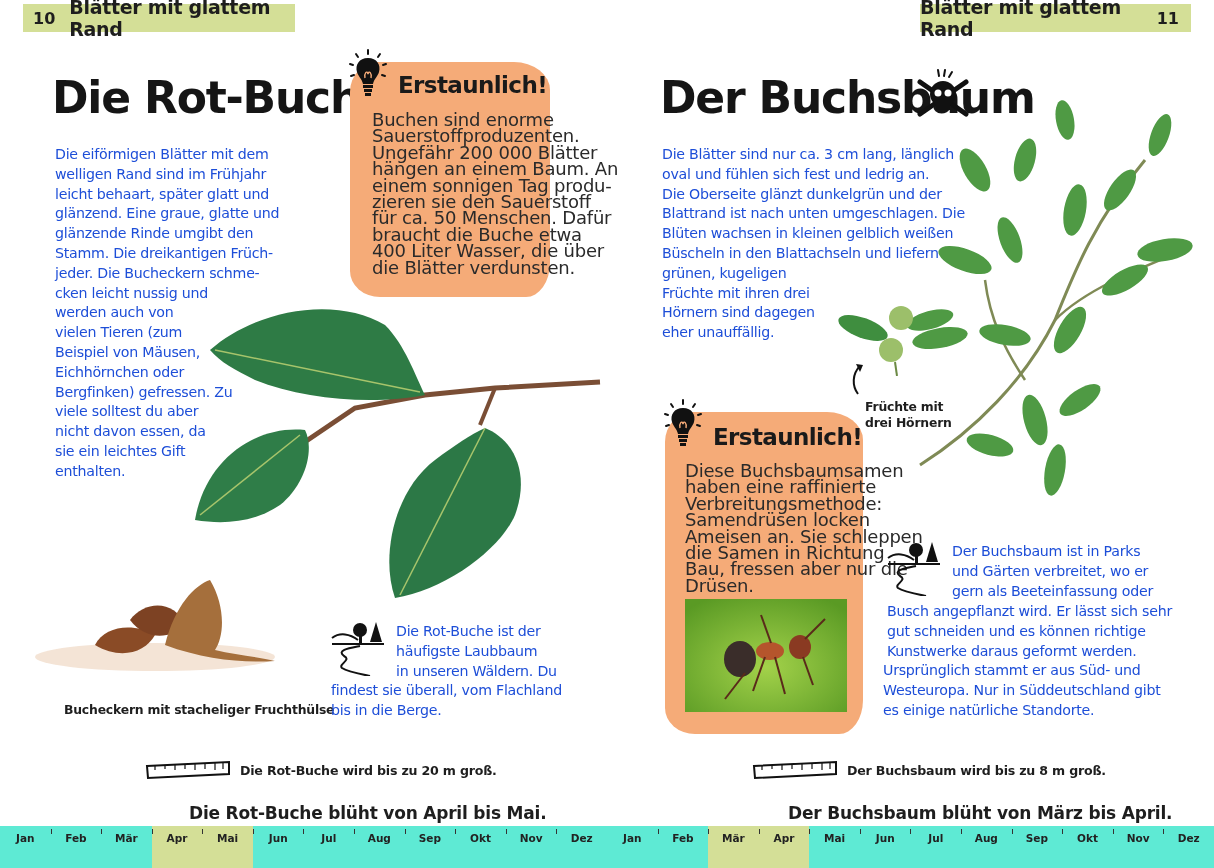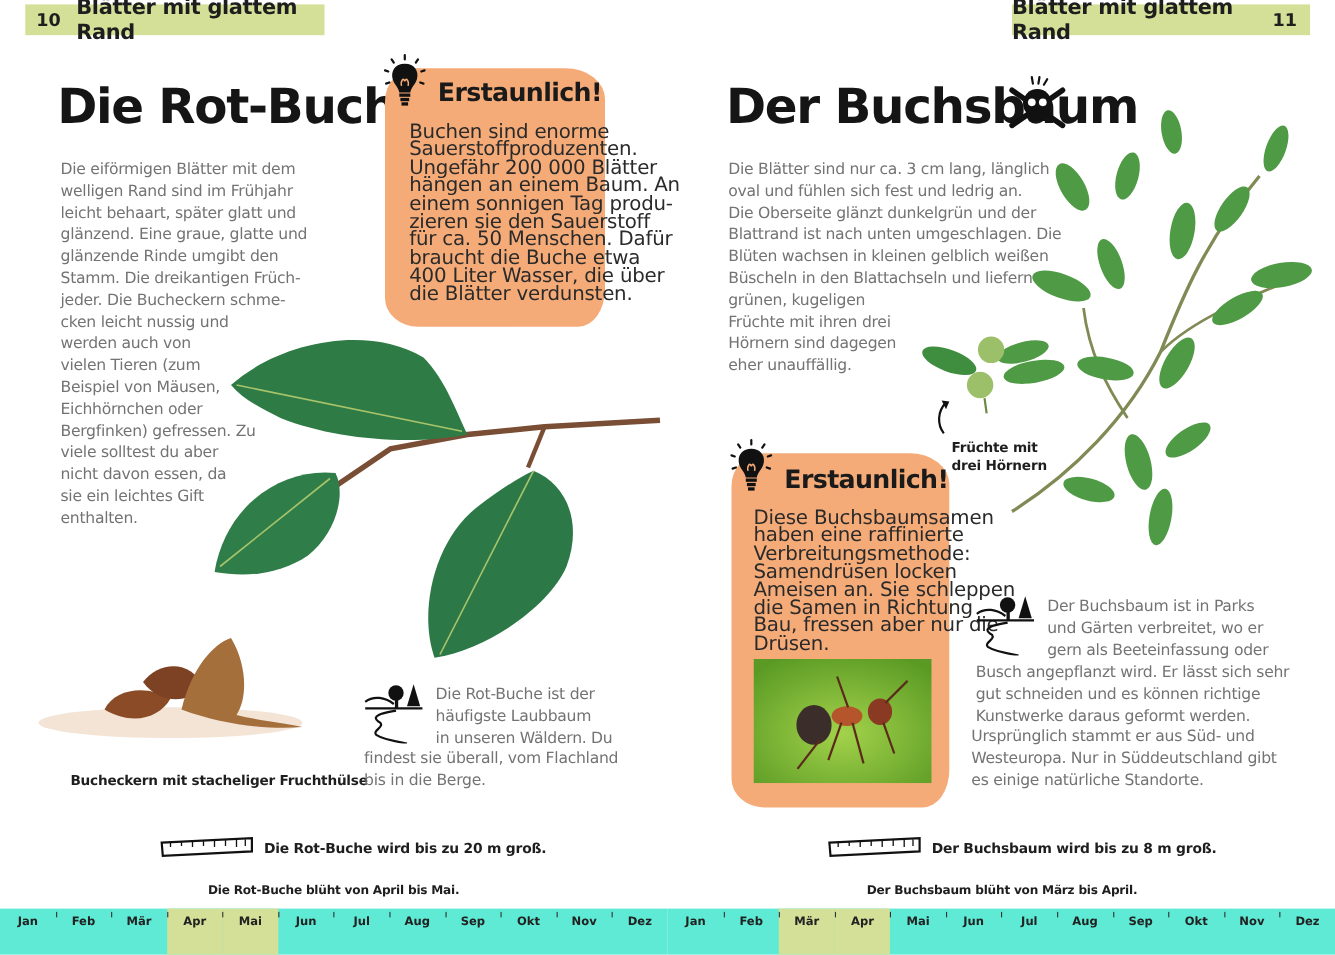--- a/index.html
+++ b/index.html
@@ -12,34 +12,34 @@
   .hdr { position: absolute; top: 4px; height: 28px; background: #d4df97; display: flex; align-items: center; font-family: "DejaVu Sans", sans-serif; font-weight: bold; }
   .hdr.left { left: 23px; width: 272px; padding-left: 10px; }
   .hdr.right { left: 920px; width: 271px; justify-content: flex-end; padding-right: 12px; }
   .hdr .pgnum { font-size: 16px; font-weight: bold; }
   .hdr .htitle { font-size: 19px; letter-spacing: -0.3px; }
   .hdr.left .pgnum { margin-right: 14px; }
   .hdr.right .pgnum { margin-left: 16px; }
 
   .title { position: absolute; font-family: "DejaVu Sans", sans-serif; font-weight: bold; font-size: 44px; letter-spacing: -1.2px; color: #151515; }
 
-  .body-text { position: absolute; font-size: 14.2px; line-height: 19.8px; color: #737373; font-family: "DejaVu Sans", sans-serif; letter-spacing: -0.25px; }
+  .body-text { position: absolute; font-size: 14.2px; line-height: 19.8px; color: #1d4ed8; font-family: "DejaVu Sans", sans-serif; letter-spacing: -0.25px; }
   .body-text span.l { display: block; white-space: nowrap; }
 
   
   .fact { position: absolute; background: #f5ab78; border-radius: 28px 36px 24px 30px / 30px 28px 34px 26px; padding-left: 40px; }
   .fact .ftitle { position: absolute; font-weight: bold; font-size: 23px; letter-spacing: -0.6px; color: #1a1a1a; }
   .fact .ftext { position: absolute; font-size: 18px; line-height: 16.4px; color: #2a2a2a; letter-spacing: -0.2px; }
   .fact .ftext span.l { display: block; white-space: nowrap; }
 
   .bulb { position: absolute; width: 40px; height: 52px; }
 
   .caption { position: absolute; font-size: 12.4px; font-weight: bold; color: #1e1e1e; letter-spacing: -0.2px; white-space: nowrap; }
   .size-line { position: absolute; font-size: 12.6px; font-weight: bold; color: #1e1e1e; white-space: nowrap; letter-spacing: -0.2px; }
-  .bloom-line { position: absolute; font-size: 11px; font-weight: bold; color: #1e1e1e; white-space: nowrap; letter-spacing: -0.2px; }
+  .bloom-line { position: absolute; font-size: 17px; font-weight: bold; color: #1e1e1e; white-space: nowrap; letter-spacing: -0.2px; }
 
   
   .months { position: absolute; top: 826px; height: 42px; background: #5eead4; display: flex; }
   .months .m { flex: 1; position: relative; font-size: 10.5px; font-weight: bold; color: #222; text-align: center; padding-top: 6px; }
   .months .m.hl { background: #d4df97; }
   .months .m + .m::before { content: ""; position: absolute; left: 0; top: 3px; width: 1px; height: 5px; background: #333; }
 
   .ruler { position: absolute; width: 86px; height: 20px; }
   .landscape { position: absolute; width: 56px; height: 56px; }
 </style>

